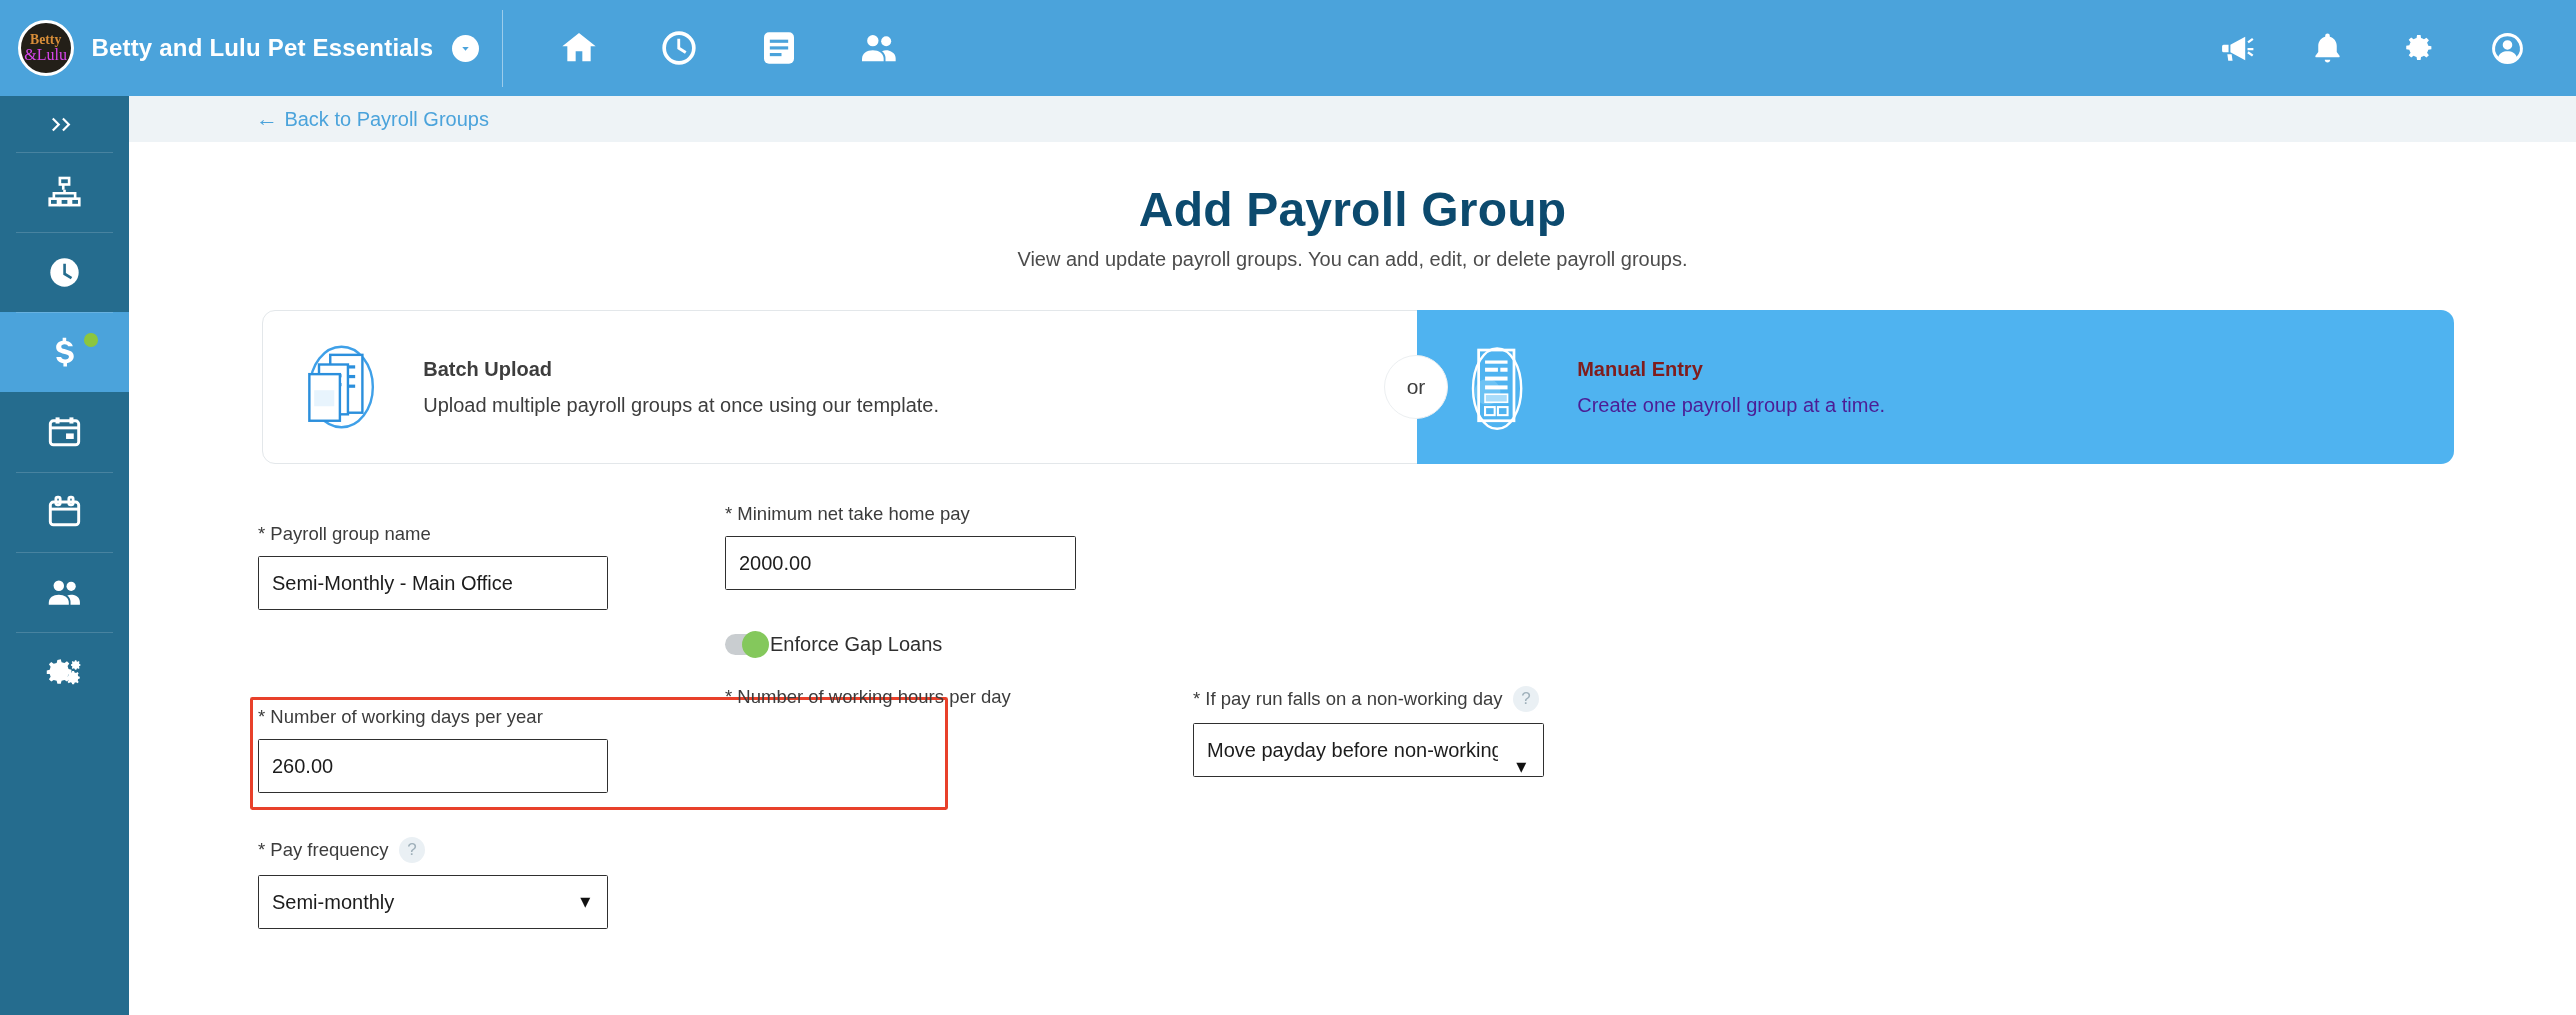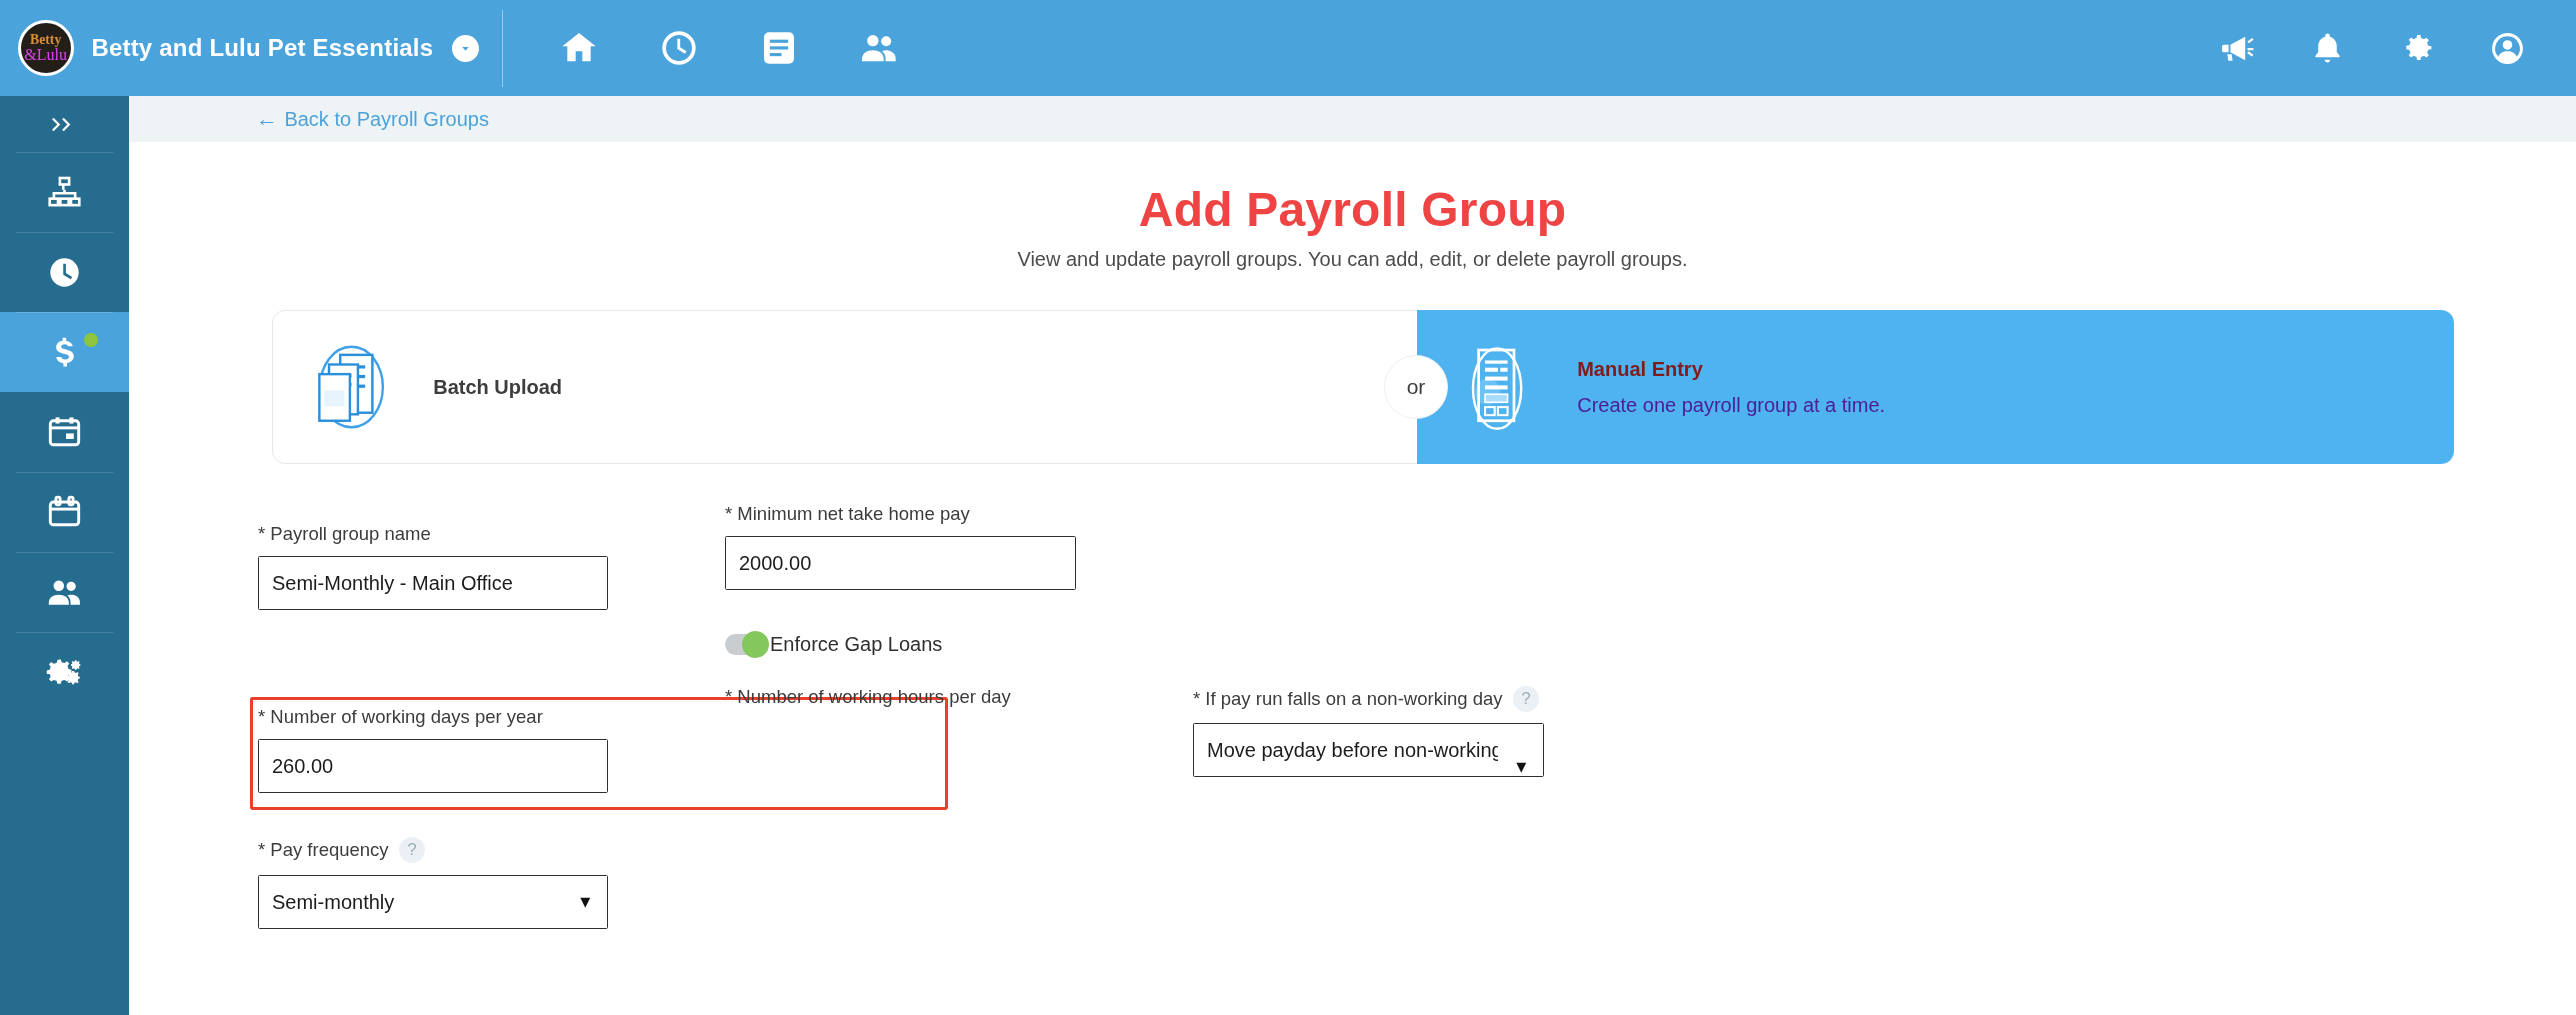--- a/index.html
+++ b/index.html
@@ -94,39 +94,39 @@
   }
   .back-link {
     color: #4ba3db; font-size: 20px; text-decoration: none;
     display: flex; align-items: center; gap: 6.4px; cursor: pointer;
     white-space: nowrap;
   }
   .back-arrow { font-size: 22px; line-height: 1; }
 
   .page-head { text-align: center; padding-top: 40px; }
   .page-title {
-    font-size: 48px; font-weight: bold; color: #ef4444;
+    font-size: 48px; font-weight: bold; color: #0c4a6e;
     letter-spacing: 0.2px;
   }
   .page-sub {
     font-size: 20px; color: #4c4c4c; margin-top: 11px;
   }
 
   
   .choice-wrap {
     position: relative;
     margin: 39px 0 0 129px;
     width: 2196px; height: 154px;
   }
   .choice {
     position: absolute; top: 0; height: 154px;
     display: flex; align-items: center;
   }
   .choice-batch {
-    left: 14px; width: 1159px;
+    left: 4px; width: 1159px;
     background: #ffffff;
     border: 0.8px solid #e3e7ea;
     border-radius: 13px 0 0 13px;
   }
   .choice-manual {
     left: 1159px; width: 1037px;
     background: #4fb3f0;
     border-radius: 0 13px 13px 0;
   }
   .choice-ico { width: 157px; display: flex; align-items: center; justify-content: center; }
@@ -373,20 +373,21 @@
           <rect x="49" y="65" width="14" height="4" fill="#2b8fdc"></rect>
           <rect x="26" y="28" width="36" height="62" fill="#fff" stroke="#2b8fdc" stroke-width="3"></rect>
           <rect x="34" y="40" width="20" height="4" fill="#2b8fdc"></rect>
           <rect x="34" y="51" width="20" height="4" fill="#2b8fdc"></rect>
           <rect x="14" y="40" width="38" height="58" fill="#fff" stroke="#2b8fdc" stroke-width="3"></rect>
           <rect x="20" y="60" width="25" height="20" fill="#e8f4fd"></rect>
         </svg>
       </div>
       <div class="choice-text">
         <div class="choice-title">Batch Upload</div>
+        <div class="choice-desc">Upload multiple payroll groups at once using our template.</div>
       </div>
     </div>
 
     <div class="choice choice-manual">
       <div class="choice-ico">
         <svg viewBox="0 0 108 112">
           <ellipse cx="56" cy="58" rx="30" ry="50" fill="none" stroke="#fff" stroke-width="3"></ellipse>
           <ellipse cx="44" cy="62" rx="16" ry="16" fill="#6cc2f4"></ellipse>
           <rect x="33" y="10" width="44" height="88" fill="none" stroke="#fff" stroke-width="3.4"></rect>
           <rect x="41" y="23" width="28" height="4" fill="#fff"></rect>

